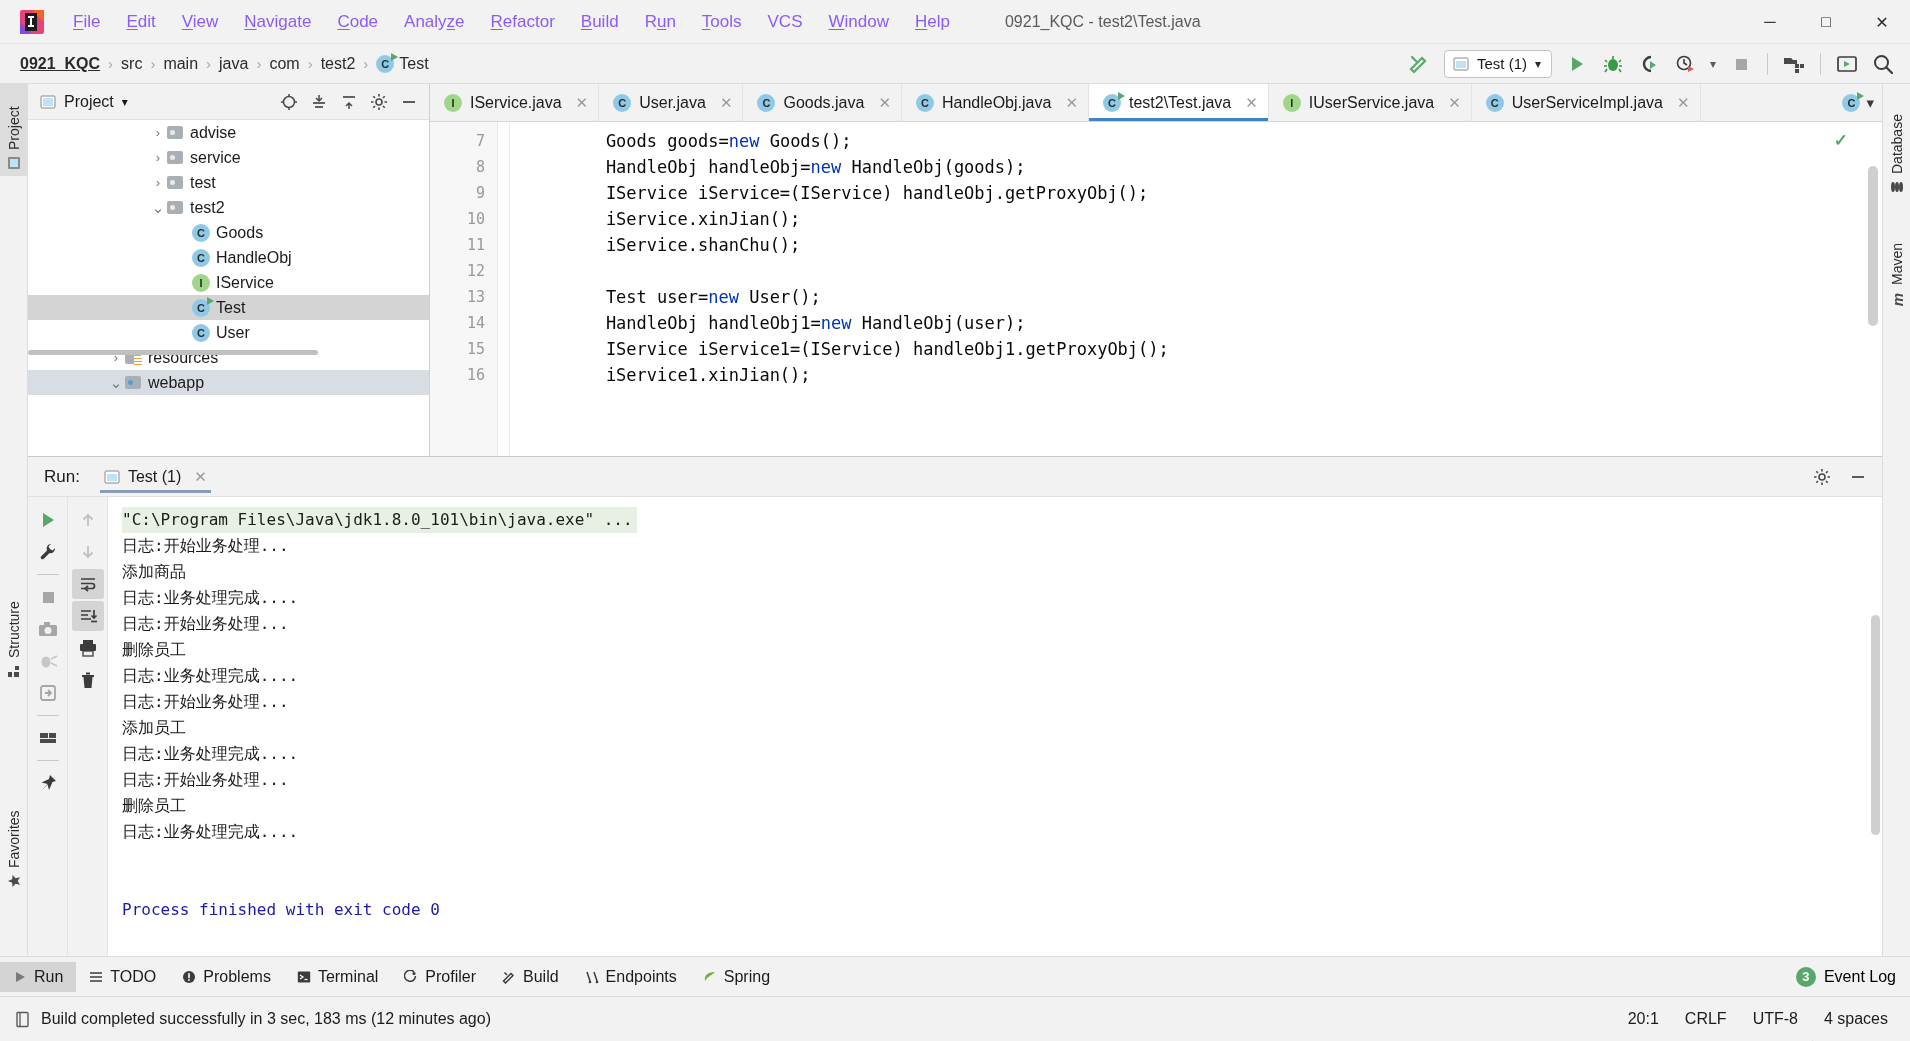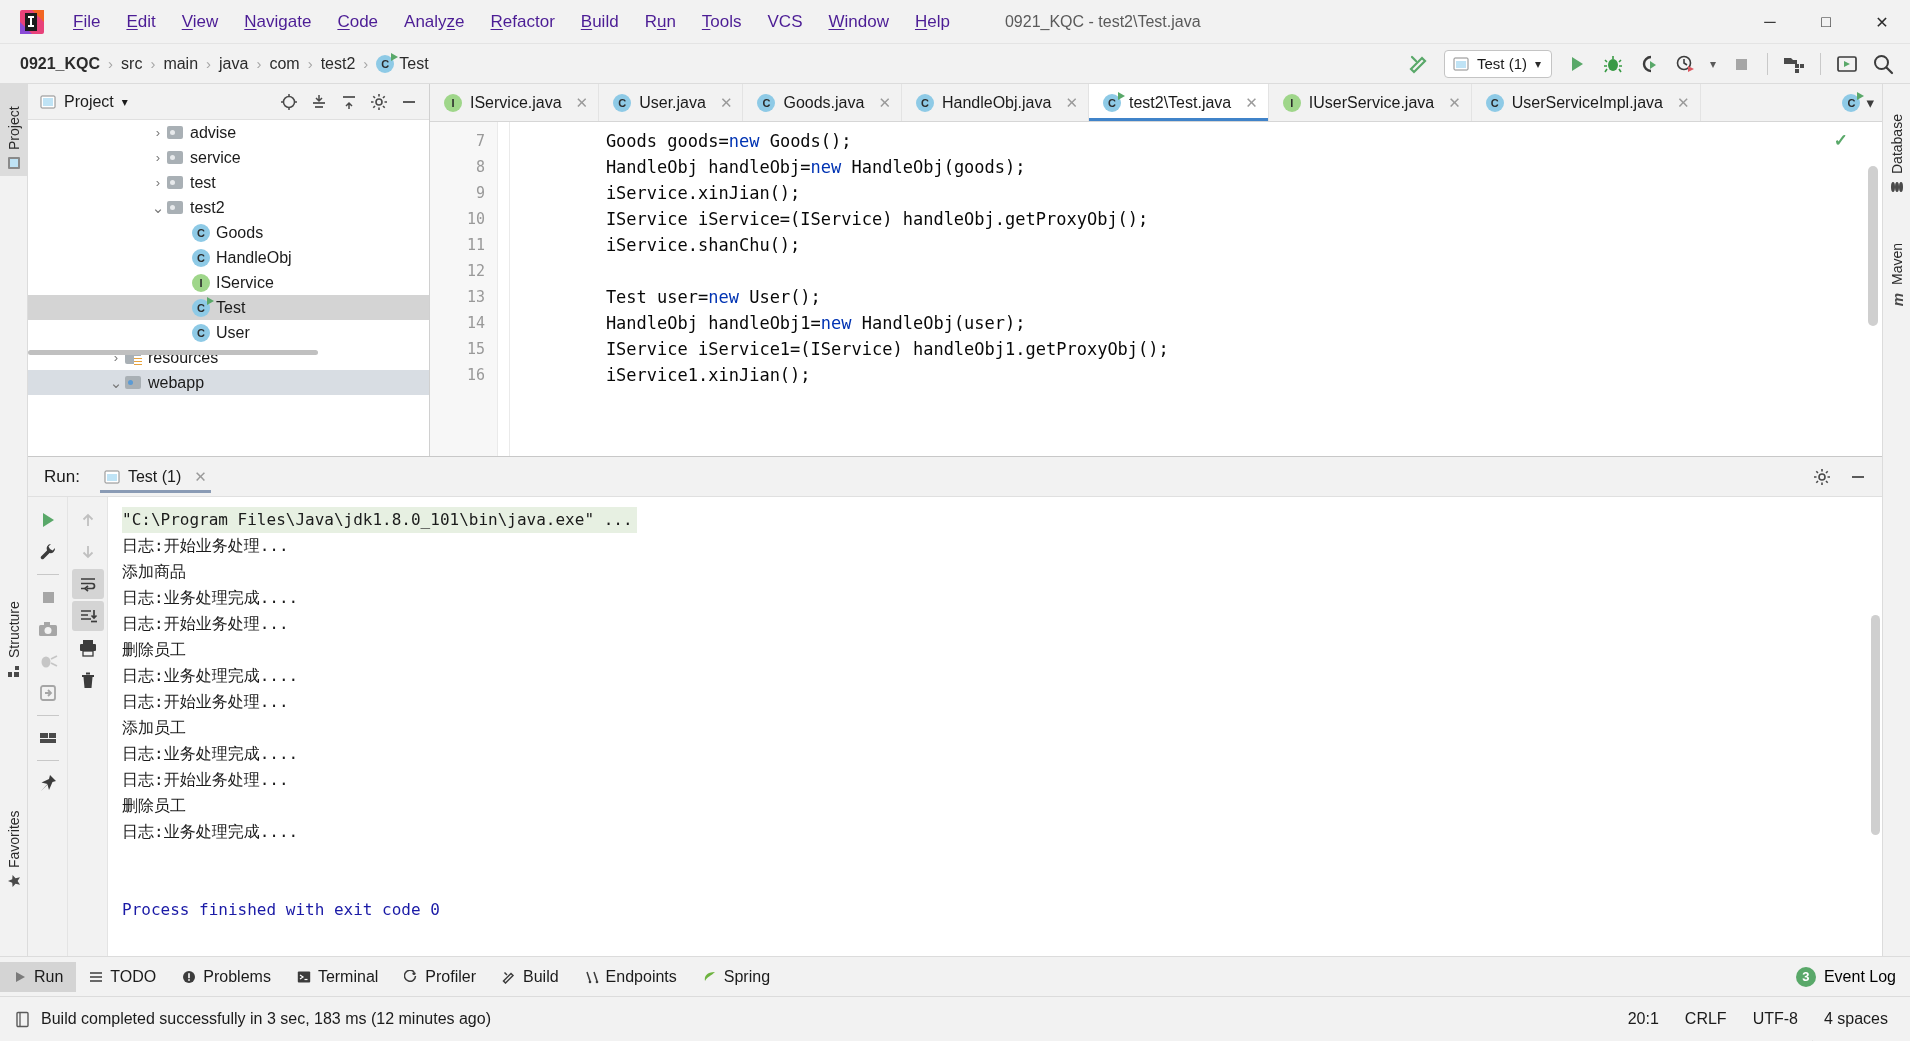--- a/index.html
+++ b/index.html
@@ -15,21 +15,21 @@
 
   
   .titlebar {
     position: absolute; left: 0; top: 0; width: 1910px; height: 44px;
     background: #f2f2f2; display: flex; align-items: center;
     border-bottom: 1px solid #e4e4e4;
   }
   .ij-logo { width: 28px; height: 28px; margin-left: 18px; margin-right: 14px; position: relative; }
   .menu-items { display: flex; align-items: center; gap: 0px; }
   .menu-item {
-    padding: 3px 13px; font-size: 17px; color: #4c1d95; cursor: default;
+    padding: 3px 13px; font-size: 17px; color: #8b5cf6; cursor: default;
     white-space: nowrap;
   }
   .menu-item u { text-decoration: underline; text-underline-offset: 2px; }
   .win-title {
     margin-left: 42px; font-size: 16px; color: #5a5a5a; white-space: nowrap;
   }
   .win-ctrls {
     position: absolute; right: 0; top: 0; height: 44px; display: flex; align-items: center;
   }
   .win-btn {
@@ -41,21 +41,21 @@
   .navbar {
     position: absolute; left: 0; top: 44px; width: 1910px; height: 40px;
     background: #f2f2f2; display: flex; align-items: center;
     border-bottom: 1px solid #dcdcdc;
   }
   .crumbs { display: flex; align-items: center; padding-left: 14px; }
   .crumb {
     font-size: 16px; color: #2b2b2b; padding: 2px 6px; white-space: nowrap; display: flex;
     align-items: center; gap: 5px;
   }
-  .crumb.first { font-weight: bold; }
+  .crumb.first { font-weight: bold; text-decoration: underline; }
   .crumb-sep { color: #a6a6a6; font-size: 15px; padding: 0 2px; }
 
   .nav-right { margin-left: auto; display: flex; align-items: center; padding-right: 10px; gap: 2px; }
   .tb-icon {
     width: 34px; height: 30px; display: flex; align-items: center; justify-content: center;
   }
   .runconfig {
     display: flex; align-items: center; gap: 8px;
     border: 1px solid #c4c4c4; border-radius: 4px; background: #fff;
     height: 28px; padding: 0 10px 0 8px; margin: 0 6px;
@@ -612,22 +612,22 @@
         <div class="ln">12</div>
         <div class="ln">13</div>
         <div class="ln">14</div>
         <div class="ln">15</div>
         <div class="ln">16</div>
       </div>
       <div class="gutter-fold"></div>
       <div class="code">
         <div class="line"><span>        Goods goods=</span><span class="kw">new</span><span> Goods();</span></div>
         <div class="line"><span>        HandleObj handleObj=</span><span class="kw">new</span><span> HandleObj(goods);</span></div>
+        <div class="line"><span>        IService iService=(IService) handleObj.getProxyObj();</span></div>
         <div class="line"><span>        iService.xinJian();</span></div>
-        <div class="line"><span>        IService iService=(IService) handleObj.getProxyObj();</span></div>
         <div class="line"><span>        iService.shanChu();</span></div>
         <div class="line"><span></span></div>
         <div class="line"><span>        Test user=</span><span class="kw">new</span><span> User();</span></div>
         <div class="line"><span>        HandleObj handleObj1=</span><span class="kw">new</span><span> HandleObj(user);</span></div>
         <div class="line"><span>        IService iService1=(IService) handleObj1.getProxyObj();</span></div>
         <div class="line"><span>        iService1.xinJian();</span></div>
       </div>
       <div class="check">✓</div>
       <div class="editor-scroll"></div>
     </div>

